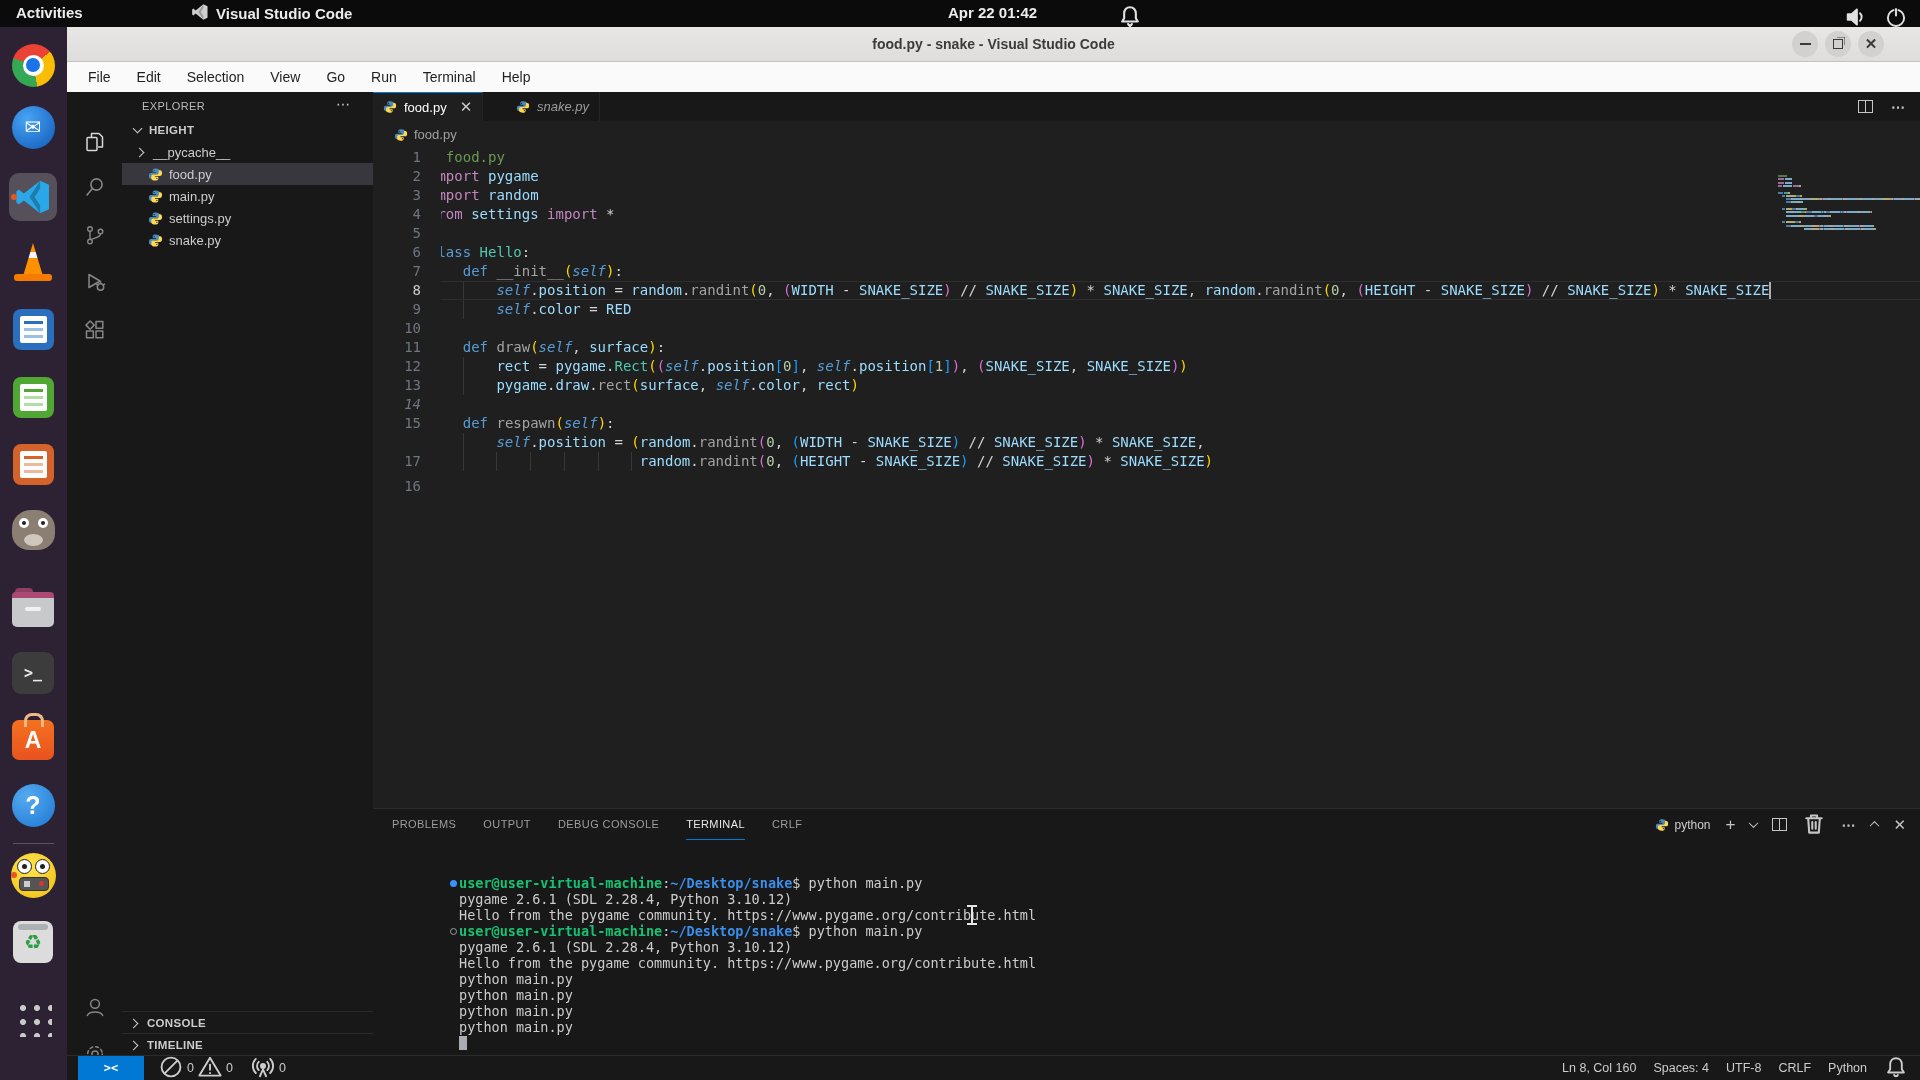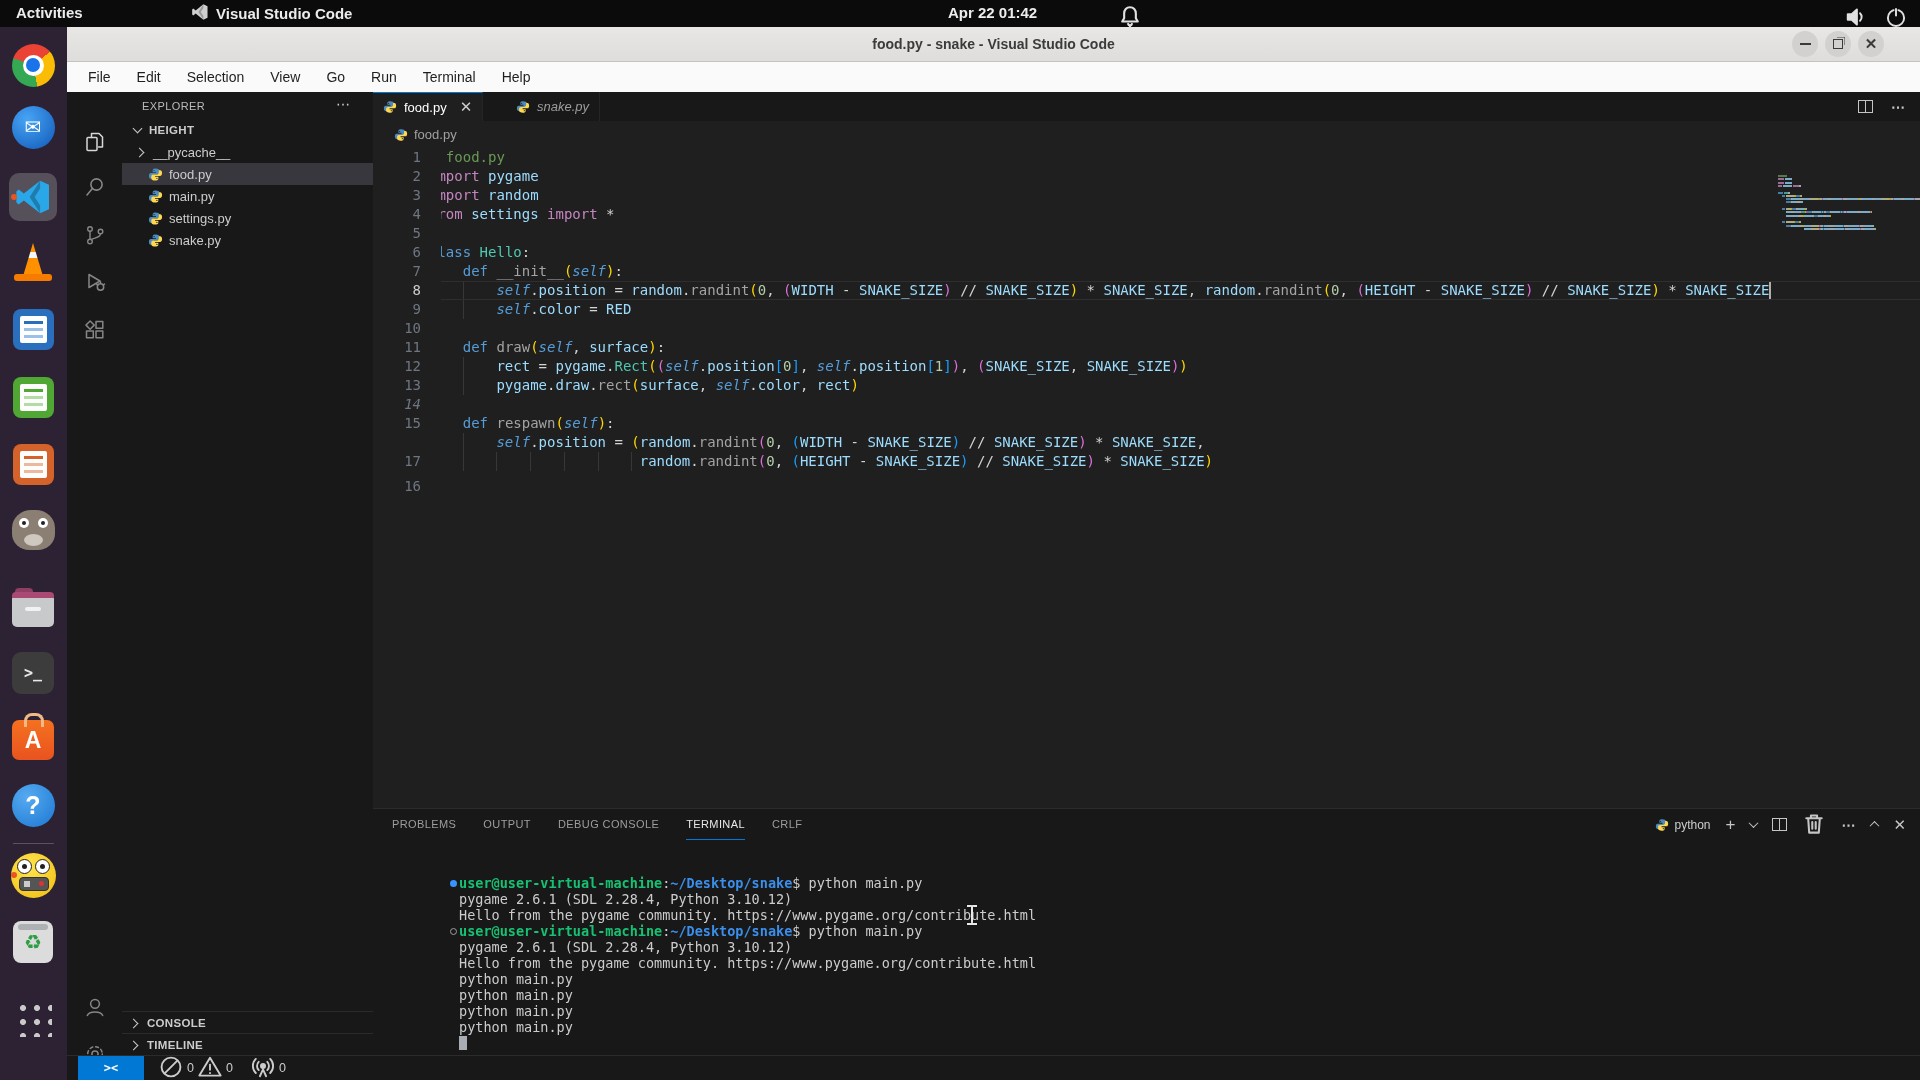--- a/index.html
+++ b/index.html
@@ -740,20 +740,33 @@
           <span>0</span>
         </span>
         <span class="sb-item">
           <span id="radio-ic"><svg width="24" height="24" viewBox="0 0 14 14" fill="none" stroke="#cccccc" stroke-width="1.1" stroke-linecap="round" stroke-linejoin="round">
                 <circle cx="7" cy="6.4" r="1.2" fill="#cccccc"></circle>
                 <path d="M4.5 4a3.4 3.4 0 0 0 0 4.8M9.5 4a3.4 3.4 0 0 1 0 4.8M2.8 2.3a5.8 5.8 0 0 0 0 8.2M11.2 2.3a5.8 5.8 0 0 1 0 8.2M7 8.4l-1.8 4M7 8.4l1.8 4"></path>
               </svg></span>
           <span>0</span>
         </span>
       </div>
+      <div id="sb-right">
+        <span class="sb-item">Ln 8, Col 160</span>
+        <span class="sb-item">Spaces: 4</span>
+        <span class="sb-item">UTF-8</span>
+        <span class="sb-item">CRLF</span>
+        <span class="sb-item">Python</span>
+        <span class="sb-item" id="sb-bell">
+            <svg width="24" height="24" viewBox="0 0 14 14" fill="none" stroke="#cccccc" stroke-width="1.1" stroke-linecap="round" stroke-linejoin="round">
+              <path d="M7 1.3c-2.1 0-3.4 1.5-3.4 3.7v2.7L2.4 9.6h9.2l-1.2-1.9V5c0-2.2-1.3-3.7-3.4-3.7z"></path>
+              <path d="M5.9 11a1.15 1.15 0 0 0 2.2 0"></path>
+            </svg>
+          </span>
+      </div>
     </div>
   </div>
 
   <div id="ibeam">
     <div class="h1"></div>
       <div class="v"></div>
       <div class="h2"></div>
   </div>
 </div>
 

